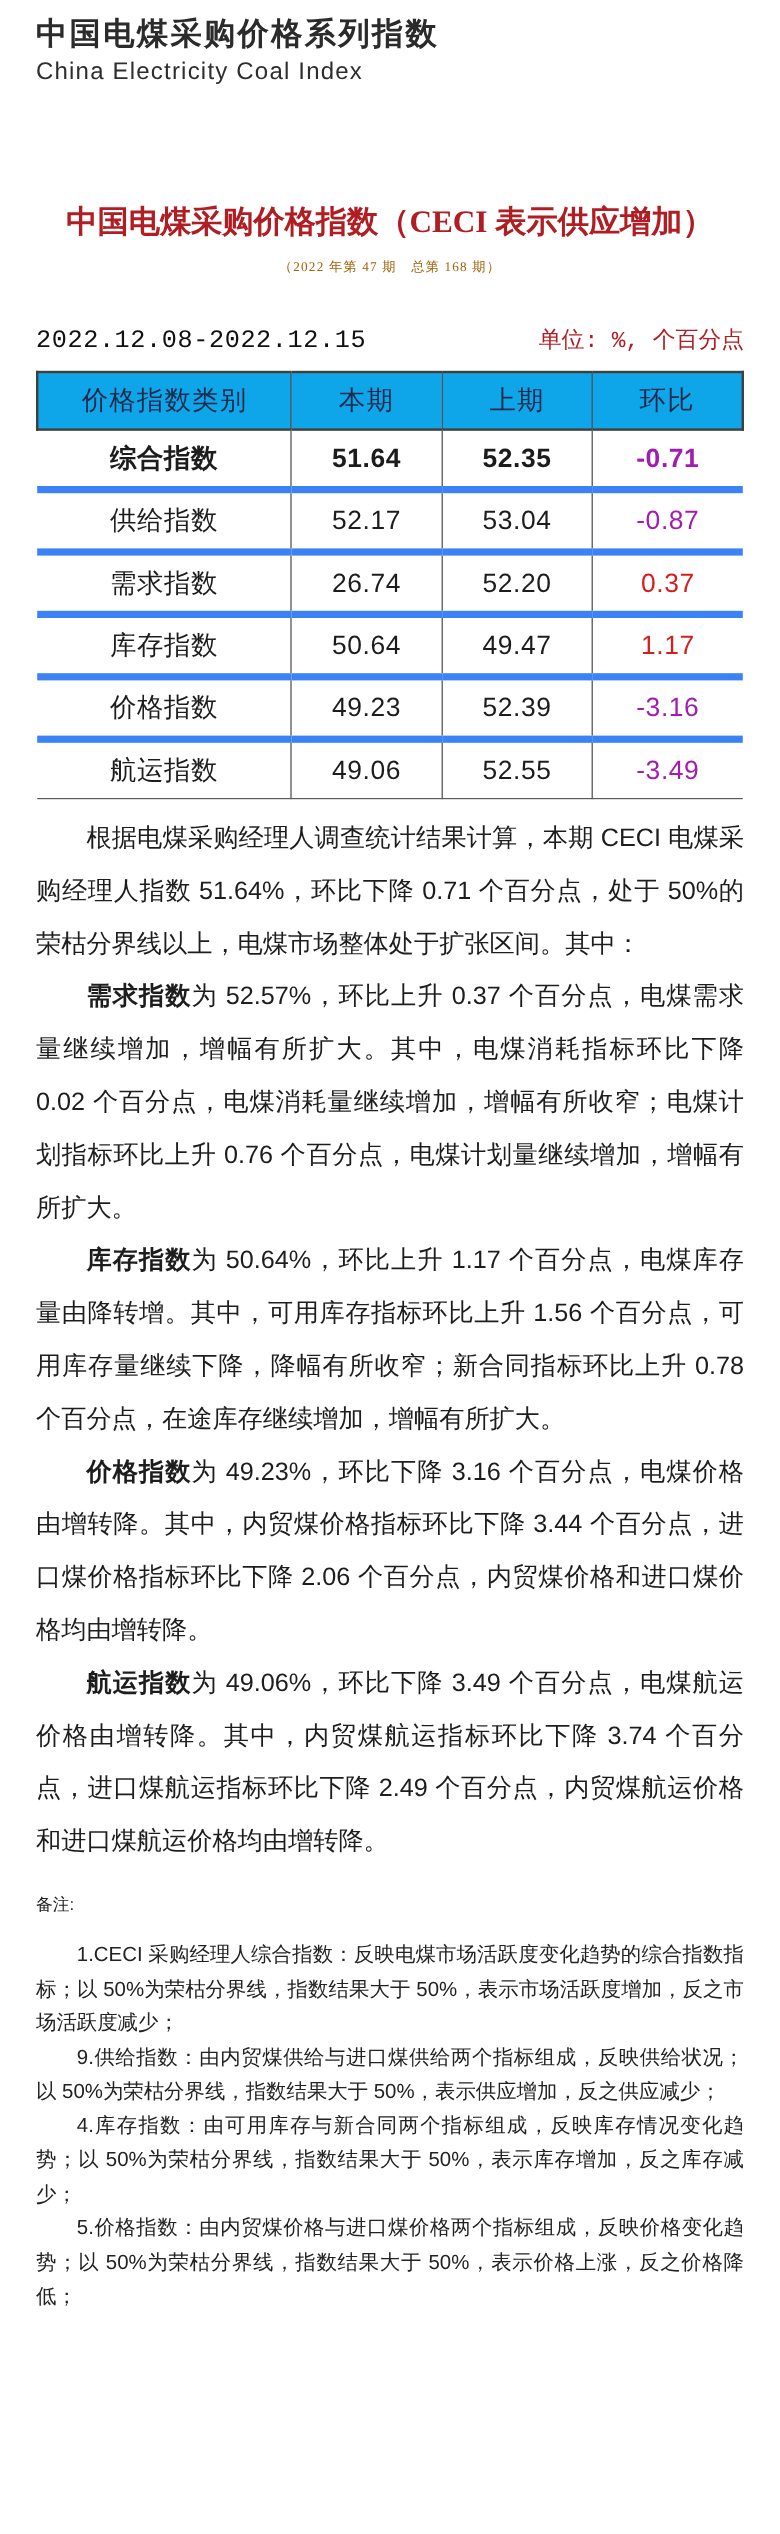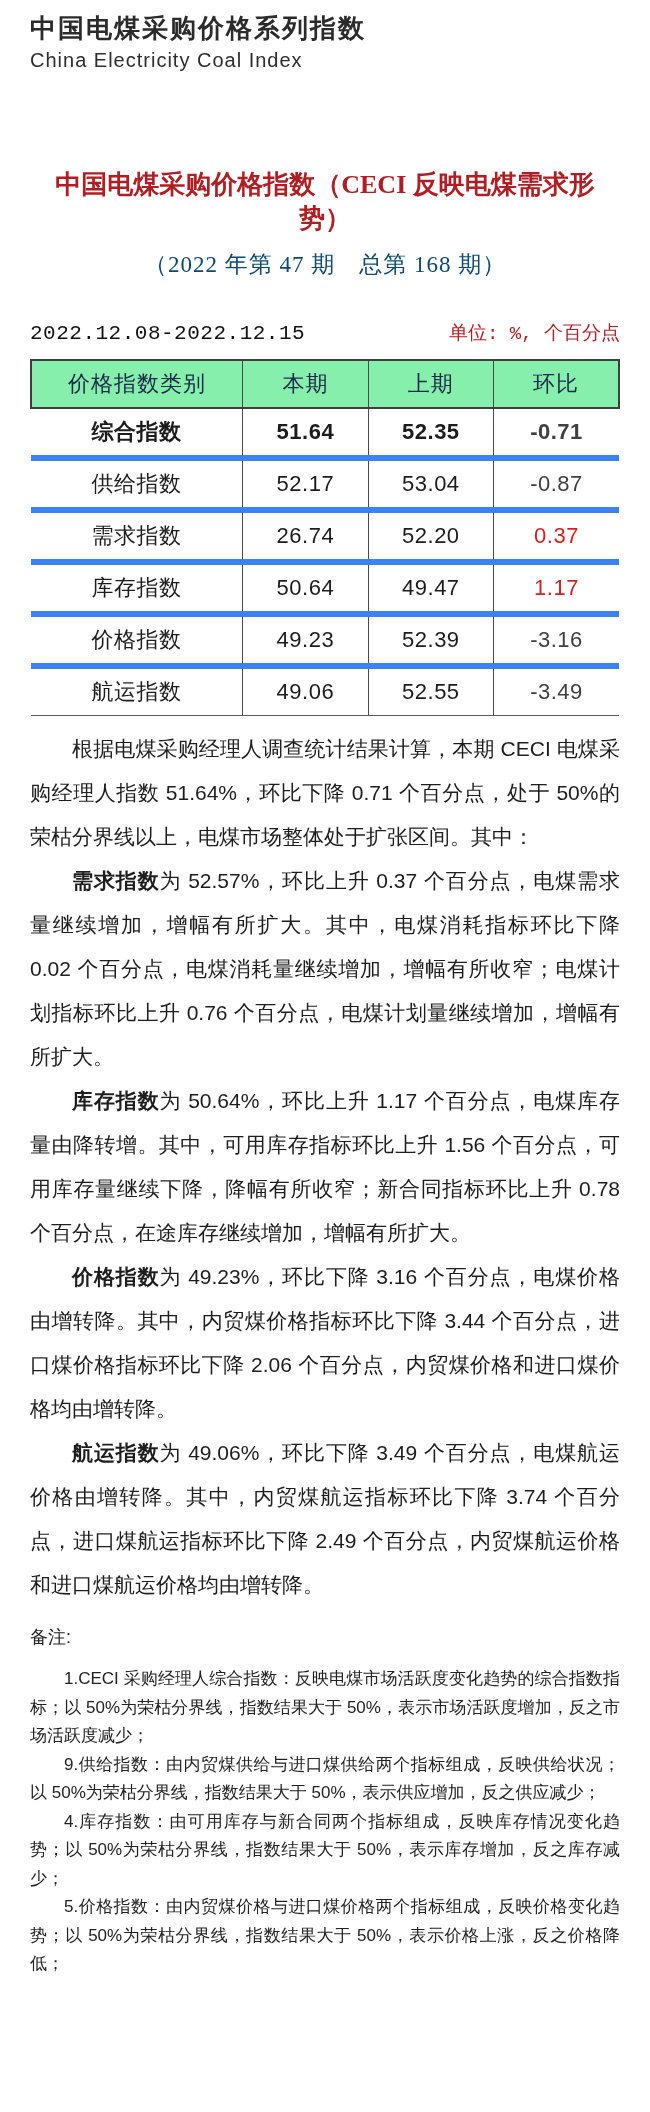--- a/index.html
+++ b/index.html
@@ -44,22 +44,22 @@
     font-family: "Liberation Serif", serif;
     font-weight: bold;
     font-size: 26px;
     line-height: 34px;
     color: #b01e23;
   }
   .issue-line {
     margin-top: 13px;
     text-align: center;
     font-family: "Liberation Serif", serif;
-    font-size: 23px;
-    color: #0c4a6e;
+    font-size: 11px;
+    color: #a16207;
     letter-spacing: 1px;
   }
 
   
   .meta-row {
     margin-top: 40px;
     display: flex;
     justify-content: space-between;
     align-items: baseline;
     font-family: Liberation Mono, monospace;
@@ -70,21 +70,21 @@
   
   table.index-table {
     width: 100%;
     margin-top: 13px;
     border-collapse: collapse;
     table-layout: fixed;
   }
   .index-table col.c1 { width: 36%; }
   .index-table col.c2, .index-table col.c3, .index-table col.c4 { width: 21.333%; }
   .index-table th {
-    background: #86efac;
+    background: #0ea5e9;
     color: #1b2a4a;
     font-size: 22px;
     font-weight: normal;
     height: 44px;
     border-top: 2px solid #3f3f3f;
     border-bottom: 2px solid #3f3f3f;
     text-align: center;
     letter-spacing: 1px;
   }
   .index-table th:first-child { border-left: 2px solid #3f3f3f; }
@@ -94,21 +94,21 @@
   .index-table td {
     height: 44px;
     font-size: 22px;
     text-align: center;
     border-bottom: 6px solid #3b82f6;
     color: #1c1c1c;
     letter-spacing: 0.5px;
   }
   .index-table tr:last-child td { border-bottom: 1.5px solid #5a5a5a; }
   .index-table tr.emphasis td { font-weight: bold; }
-  .index-table td.delta[data-trend="down"] { color: #404040; }
+  .index-table td.delta[data-trend="down"] { color: #a21caf; }
   .index-table td.delta[data-trend="up"]   { color: #d41f1f; }
   .index-table tr.emphasis td.delta { font-weight: bold; }
 
   
   .body-text {
     margin-top: 11px;
     font-size: 21px;
     line-height: 44px;
     text-align: justify;
     color: #1d1d1d;
@@ -117,37 +117,37 @@
   .body-text .lead { font-weight: bold; }
 
   
   .notes {
     margin-top: 16px;
     font-size: 17px;
     line-height: 28.5px;
     color: #222;
   }
   .notes-label {
-    font-size: 18px;
+    font-size: 14px;
     line-height: 28px;
     margin: 0 0 14px 0;
   }
   .notes p.note { margin: 0; text-indent: 2em; text-align: justify; }
 </style>
 </head>
 <body>
 
 <div class="page">
 
   <div class="masthead">
     <div class="masthead-title">中国电煤采购价格系列指数</div>
     <div class="masthead-sub">China Electricity Coal Index</div>
   </div>
 
-  <div class="report-title">中国电煤采购价格指数（CECI 反映电煤需求形势）</div>
+  <div class="report-title">中国电煤采购价格指数（CECI 表示供应增加）</div>
   <div class="issue-line">（2022 年第 47 期　总第 168 期）</div>
 
   <div class="meta-row">
     <span class="period">2022.12.08-2022.12.15</span>
     <span class="unit">单位: %, 个百分点</span>
   </div>
 
   <table class="index-table">
     <colgroup>
         <col class="c1">

